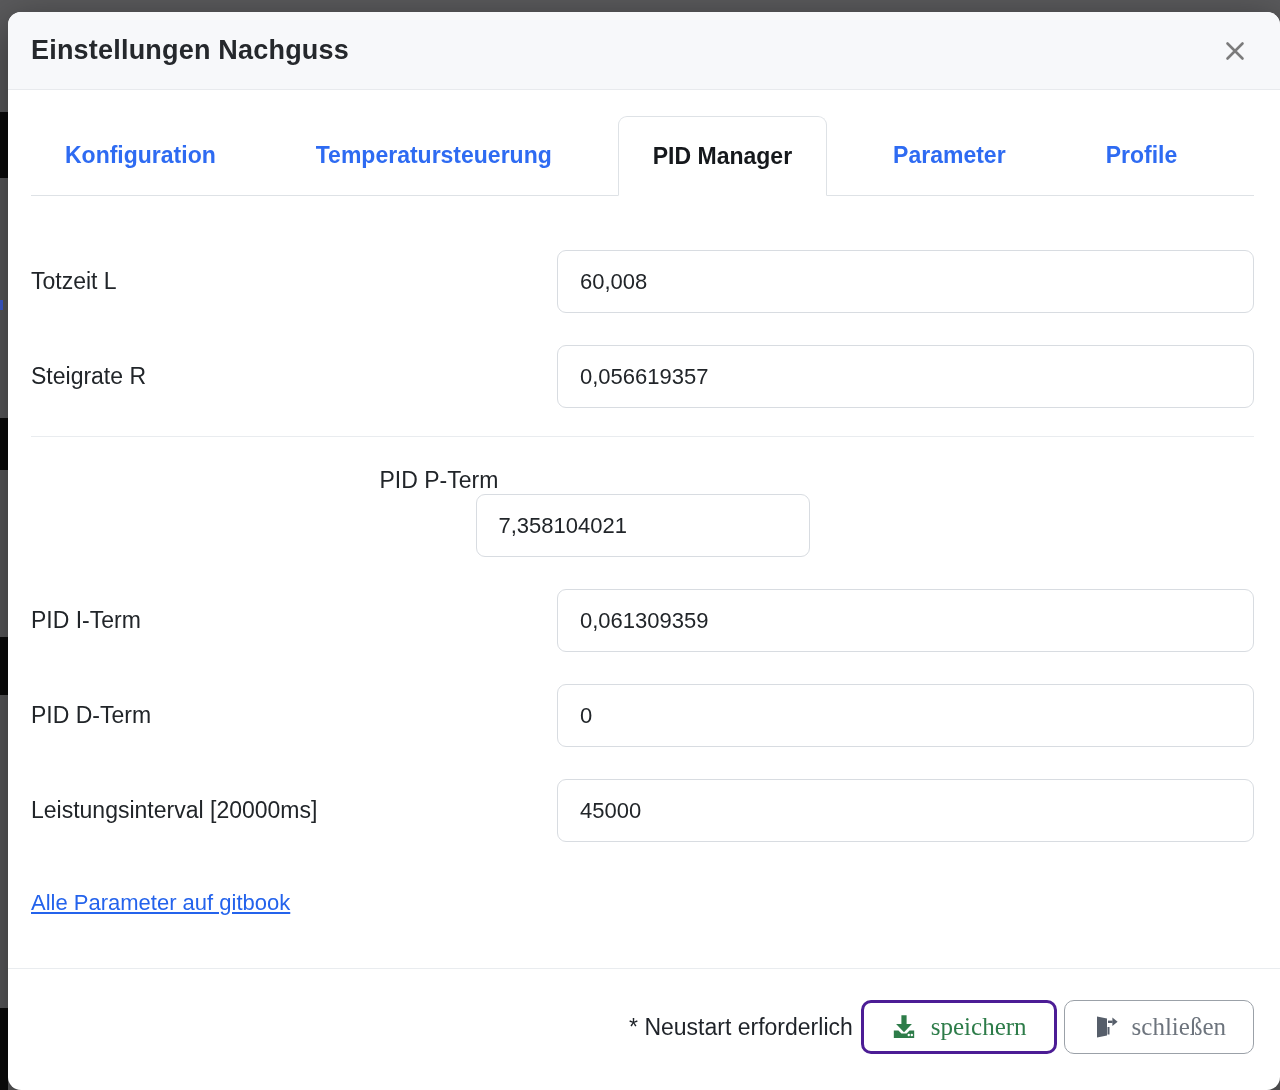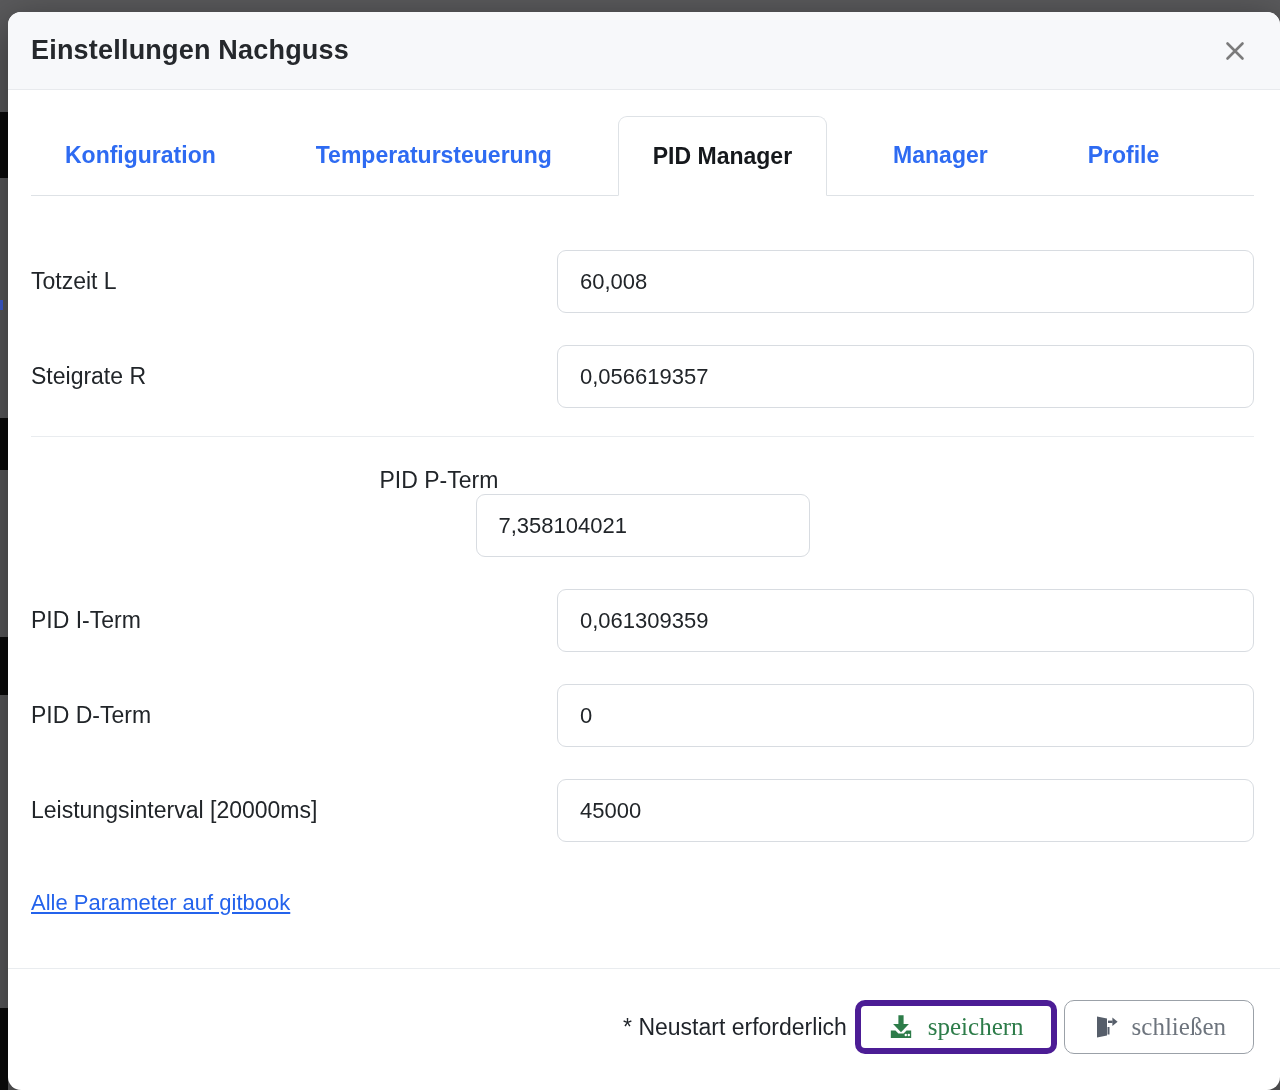--- a/index.html
+++ b/index.html
@@ -59,21 +59,21 @@
   .linkrow{margin-top:48px;text-align:left;}
   .linkrow a{font-size:22px;color:#2463ec;text-decoration:underline;cursor:pointer;}
 
   
   .modal-footer{margin:52px 0 0 0;border-top:1px solid #e9ecef;
     padding:31px 26px 27px 23px;display:flex;align-items:center;justify-content:flex-end;gap:7px;}
   .footer-note{font-size:23px;color:#1f2329;margin-right:1px;}
   .btn{height:54px;display:inline-flex;align-items:center;gap:14px;padding:0 27px;
     background:#fff;border-radius:10px;font-family:"Liberation Serif",serif;font-size:25px;
     cursor:pointer;}
-  .btn-save{border:6px solid #4c1d95;color:#2d7c49;}
+  .btn-save{border:3px solid #4c1d95;color:#2d7c49;}
   .btn-close{border:1px solid #9ba1a8;color:#6d747d;}
   .btn svg{flex-shrink:0;}
 </style>
 </head>
 <body>
 
 <div class="bg-strip"></div>
 <div class="bg-black-1"></div>
 <div class="bg-black-2"></div>
 <div class="bg-black-3"></div>
@@ -90,21 +90,21 @@
       </svg>
     </div>
   </div>
 
   <div class="modal-body">
 
     <div class="tabbar">
       <div class="tab">Konfiguration</div>
       <div class="tab">Temperatursteuerung</div>
       <div class="tab active">PID Manager</div>
-      <div class="tab">Manager</div>
+      <div class="tab">Parameter</div>
       <div class="tab">Profile</div>
     </div>
 
     <div class="row first">
       <label>Totzeit L</label>
       <div class="inputwrap">
         <input class="field-input" value="60,008" style="">
       </div>
     </div>
 

